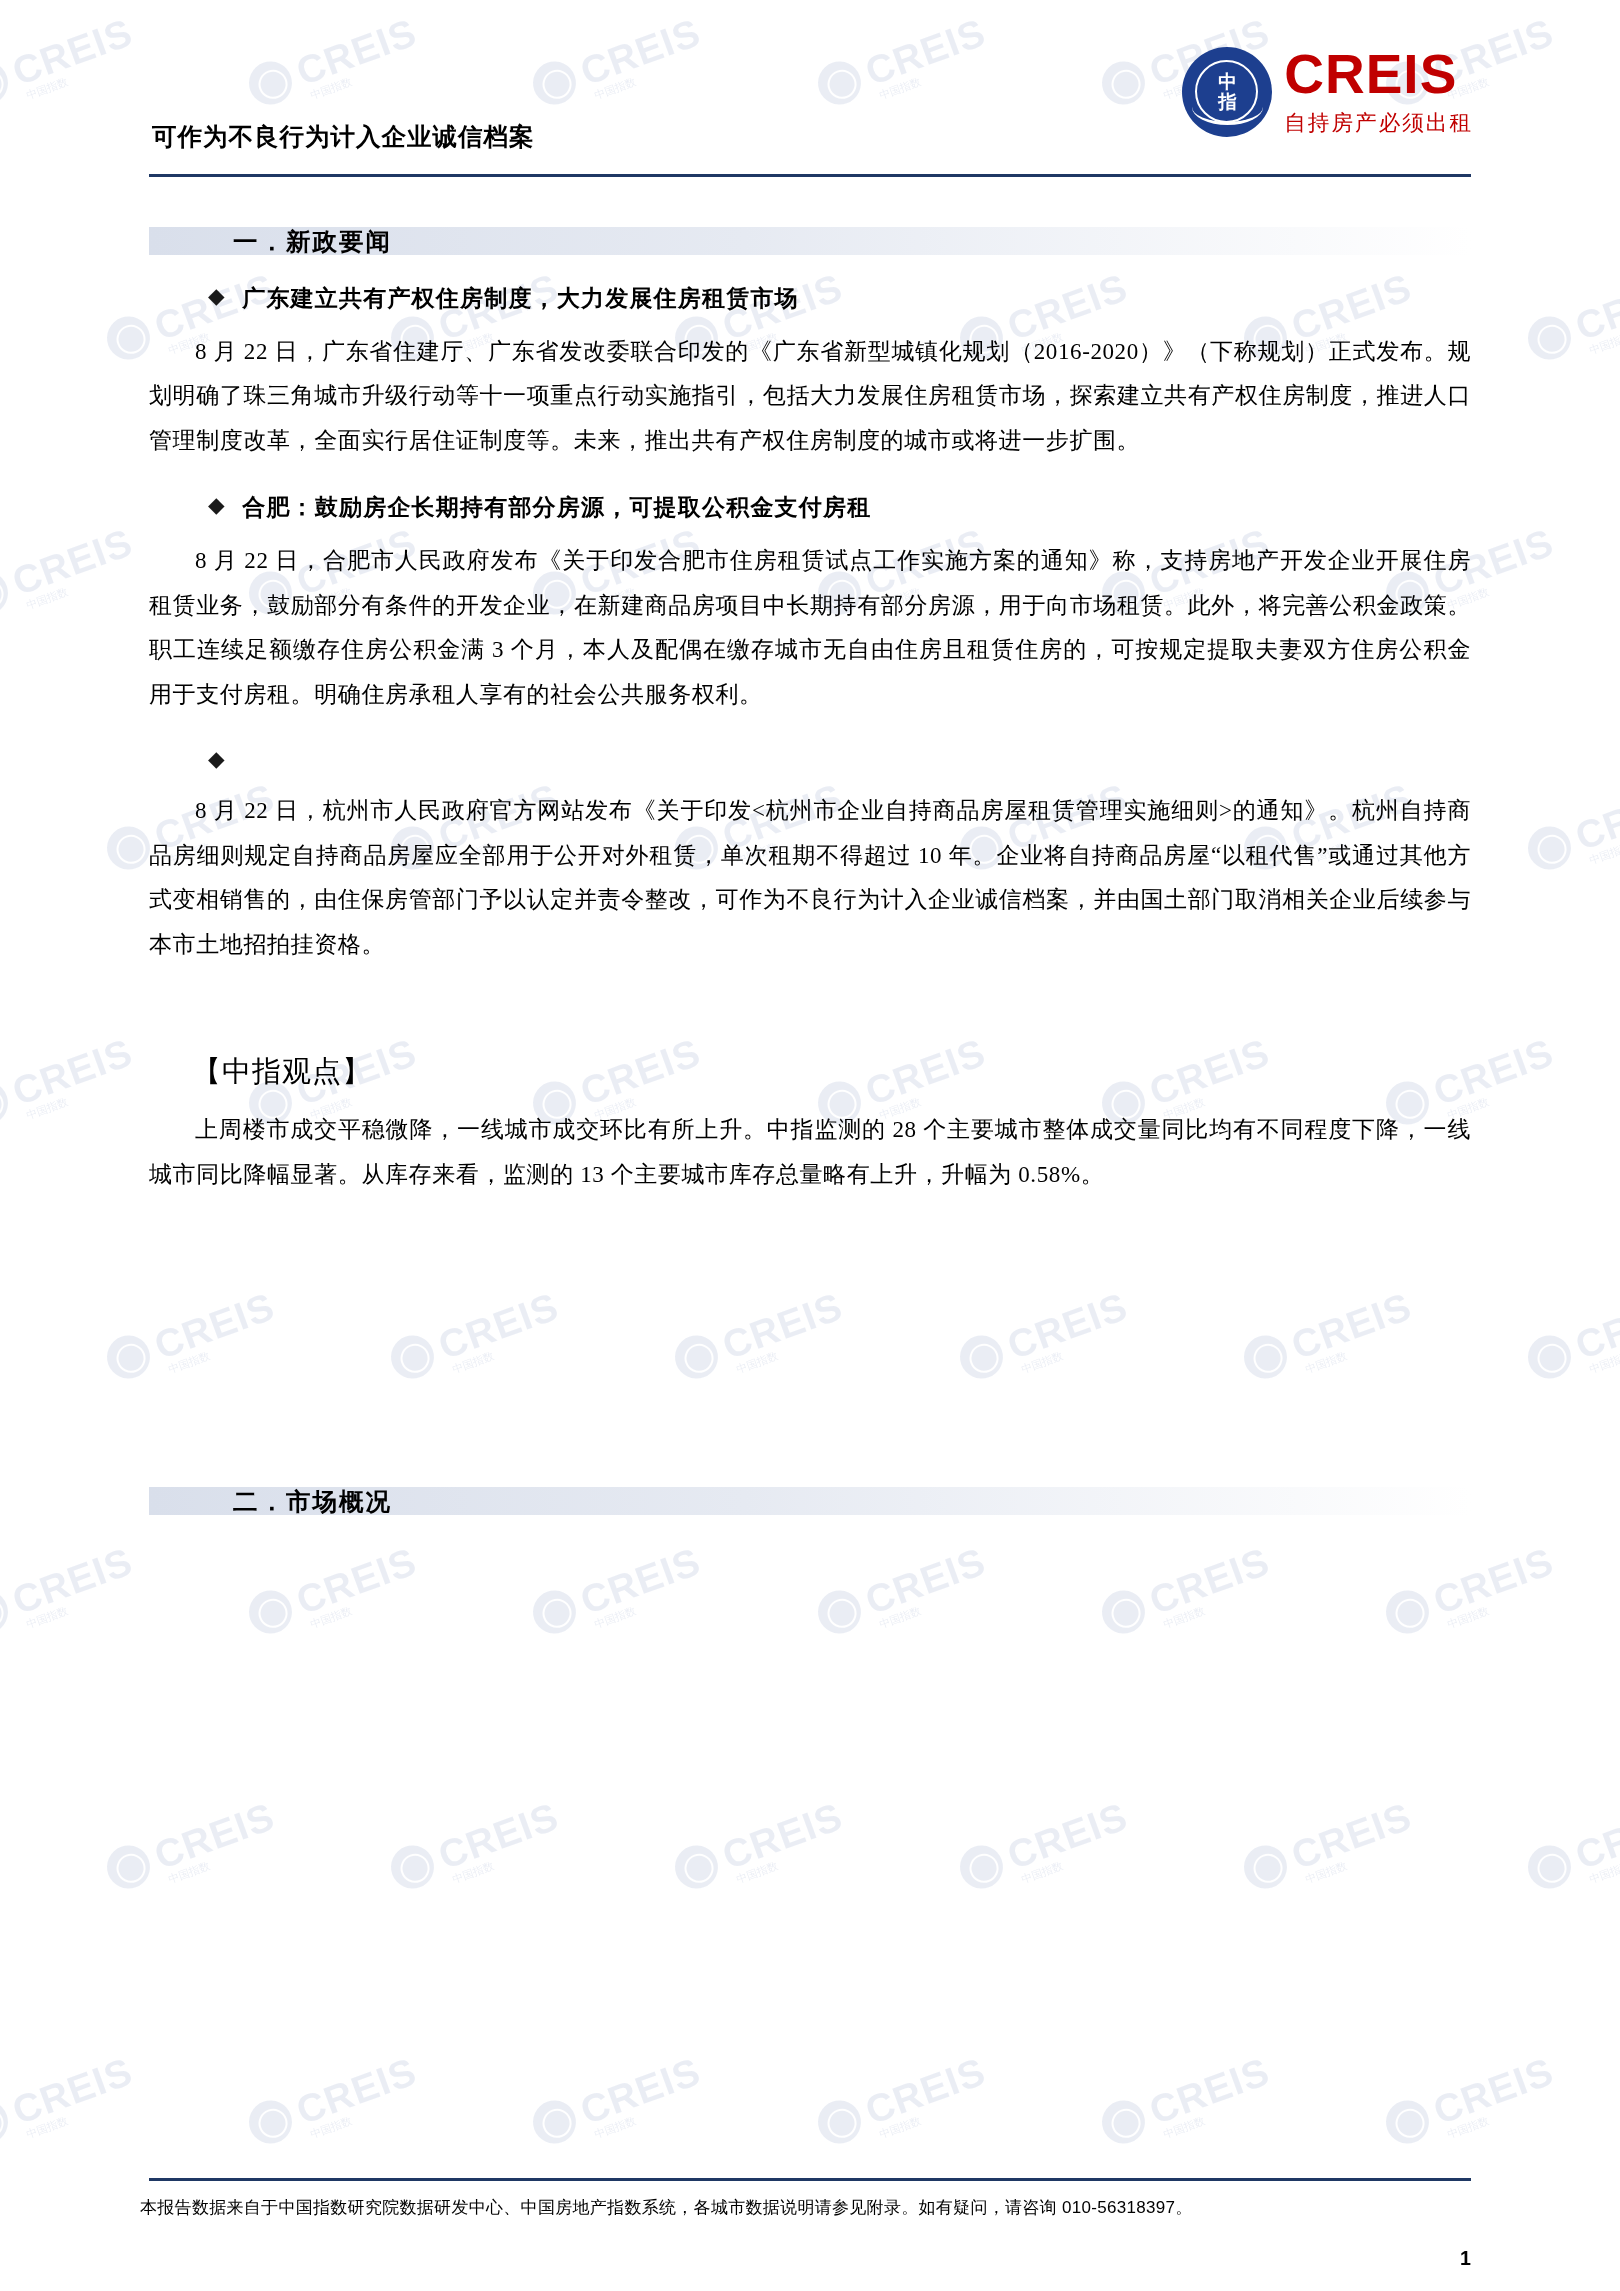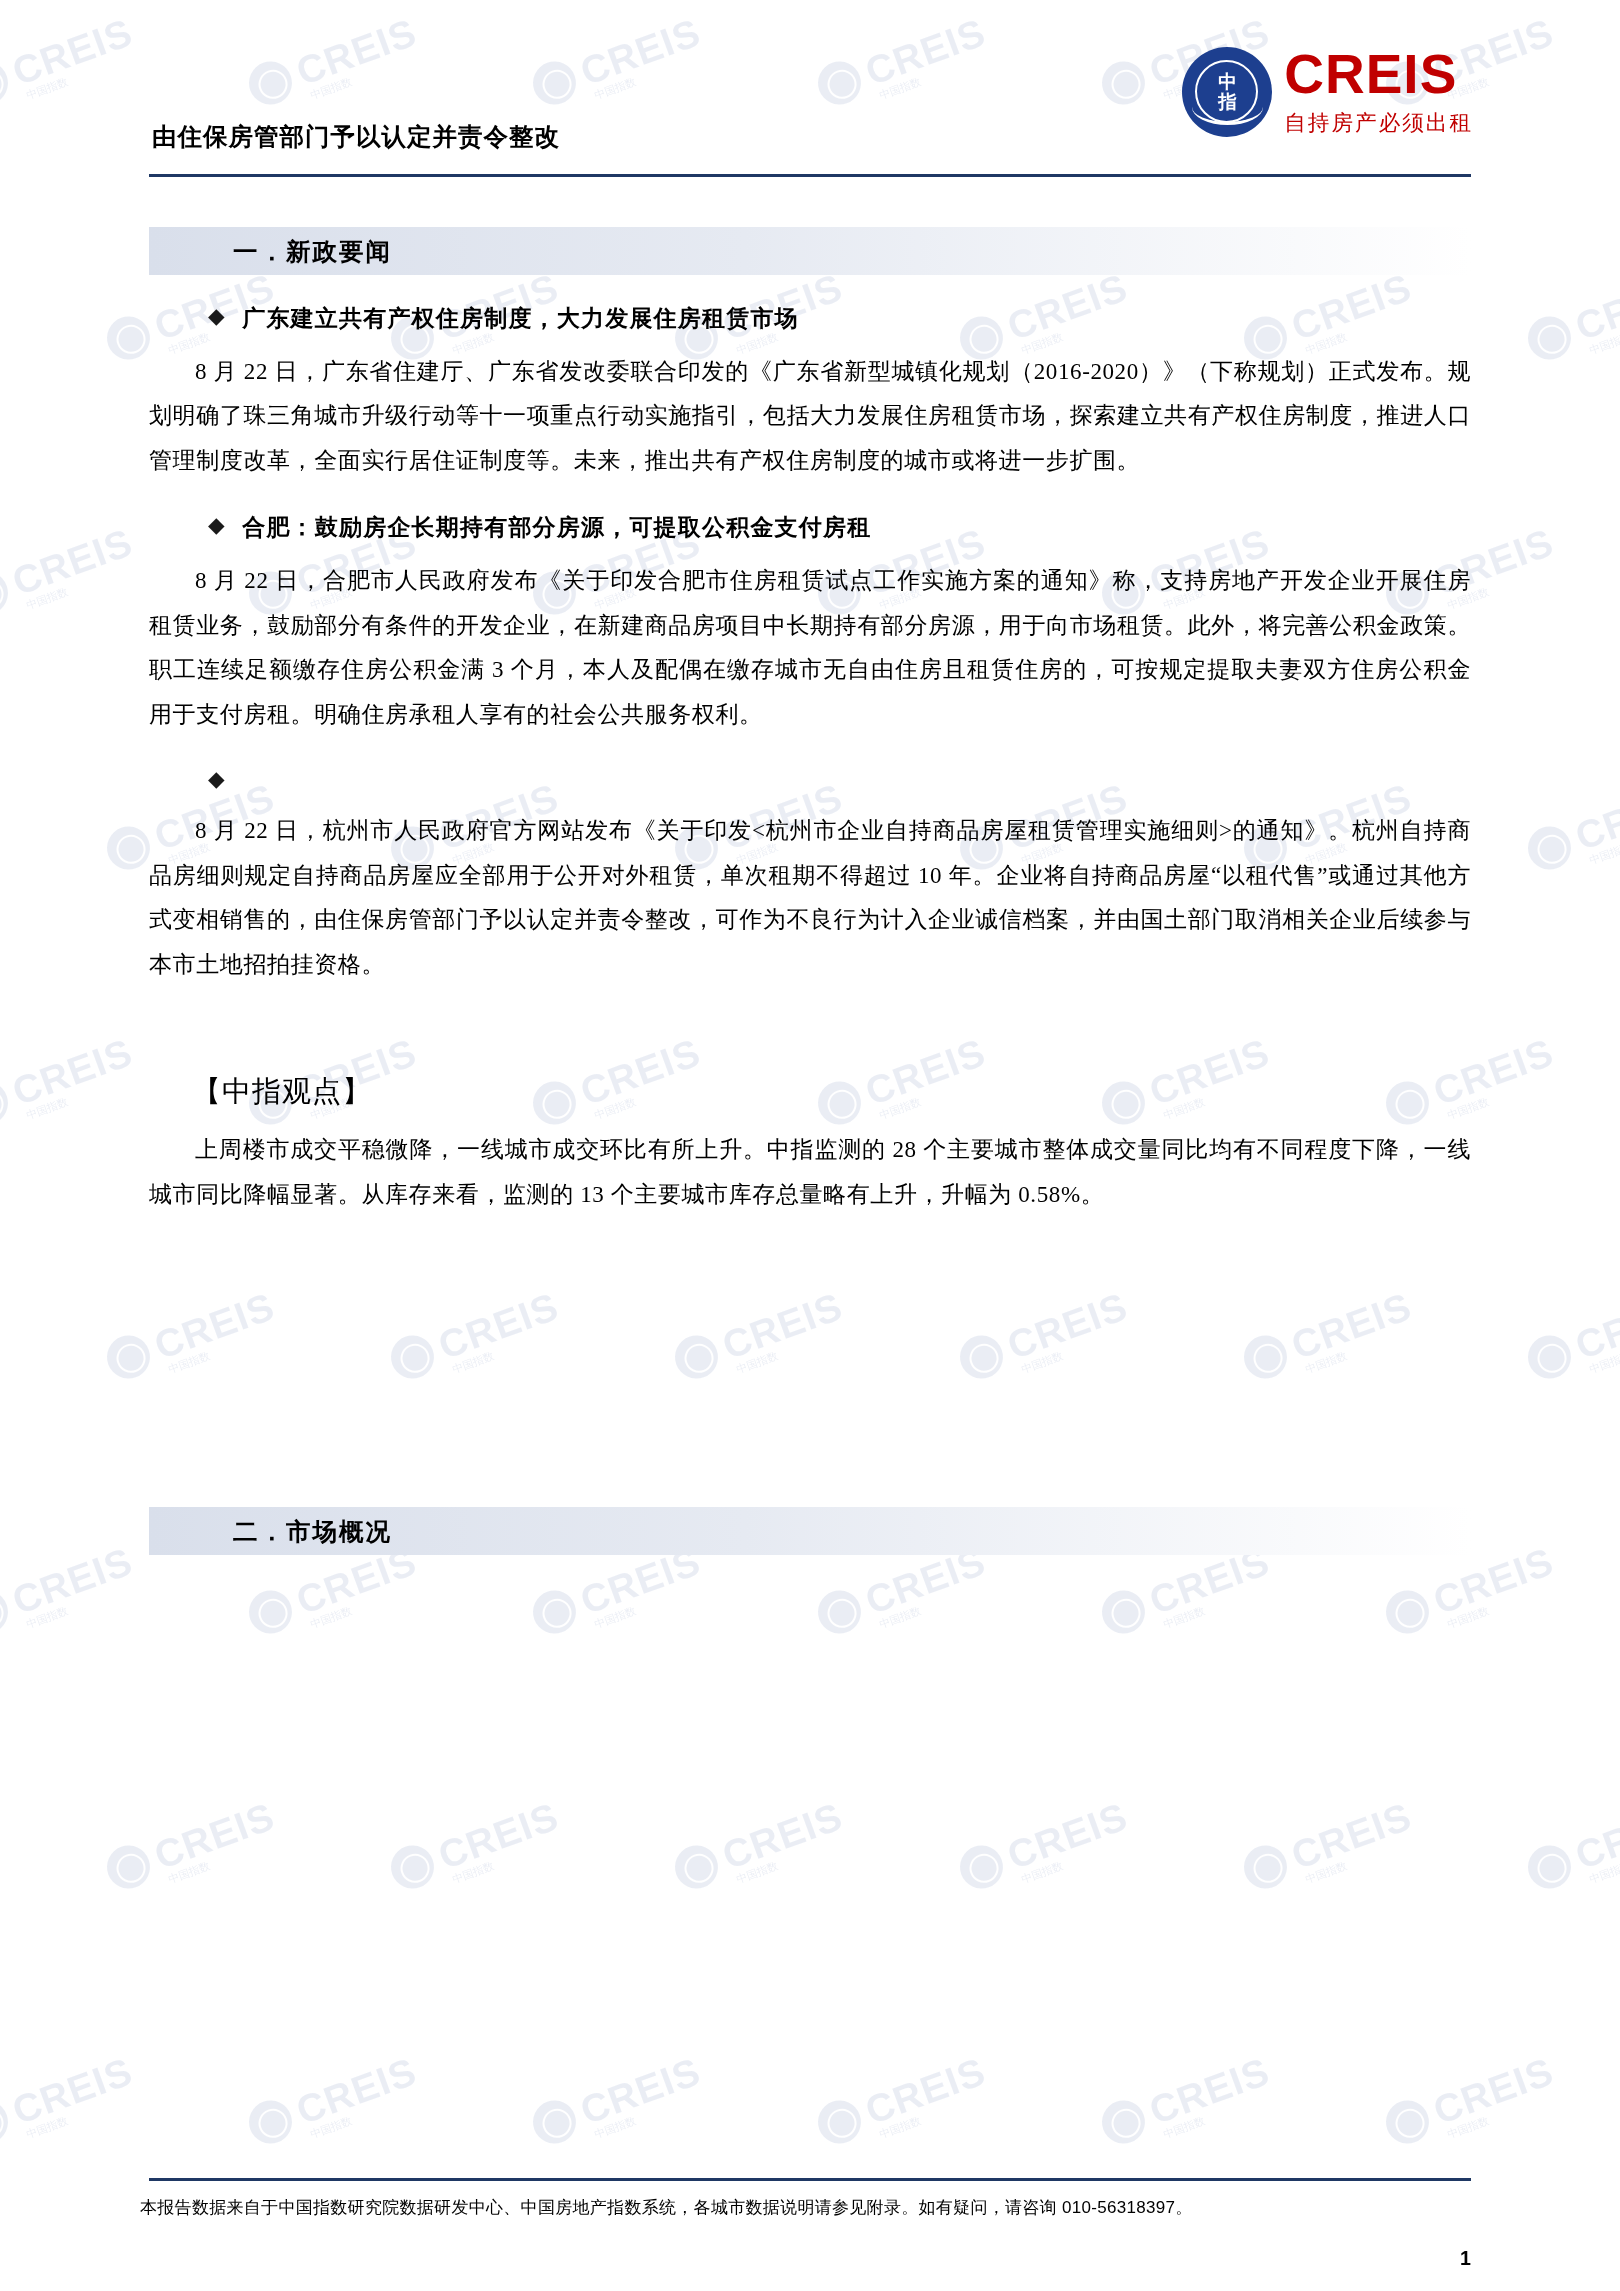--- a/index.html
+++ b/index.html
@@ -163,21 +163,21 @@
 
   
   .content {
     position: absolute;
     left: 0; right: 0;
     top: 182px;
     z-index: 2;
   }
   .section-bar {
     margin: 45px 149px 0 149px;
-    height: 48px;
+    height: 28px;
     background: linear-gradient(to right, #d9dfeb 0%, #e6eaf2 45%, #ffffff 100%);
     display: flex;
     align-items: center;
   }
   .section-bar .sb-label {
     font-family: "Liberation Sans", sans-serif;
     font-weight: bold;
     font-size: 24.5px;
     letter-spacing: 2px;
     color: #000;
@@ -525,21 +525,21 @@
         <div class="wm-sub">中国指数</div>
       </div>
       <div class="wm" style="left: 1382px; top: 2078px;">
         <div class="wm-circle"></div>
         <div class="wm-text">CREIS</div>
         <div class="wm-sub">中国指数</div>
       </div>
     </div>
 
   <div class="header">
-    <div class="header-title">由住保房管部门予以认定并责令整改</div>
+    <div class="header-title">可作为不良行为计入企业诚信档案</div>
     <div class="logo">
       <div class="logo-mark">
         <div class="lm-ring"></div>
         <div class="lm-swoosh"></div>
         <div class="lm-text">
           <span>中</span>
           <span>指</span>
         </div>
       </div>
       <div class="logo-words">

